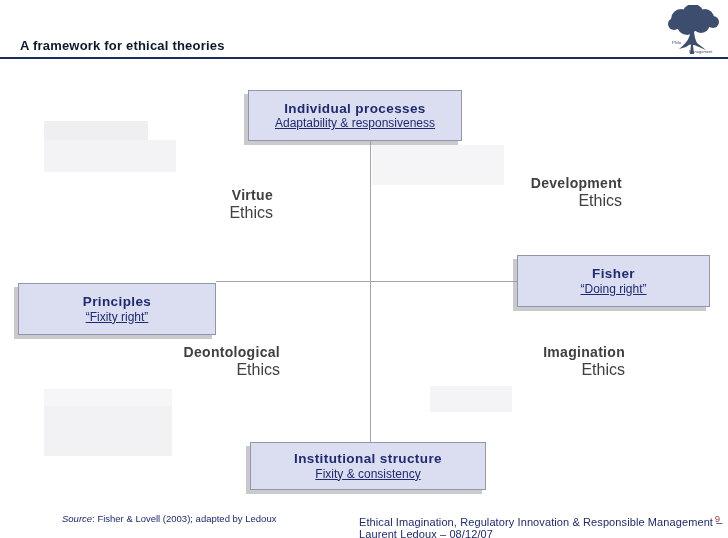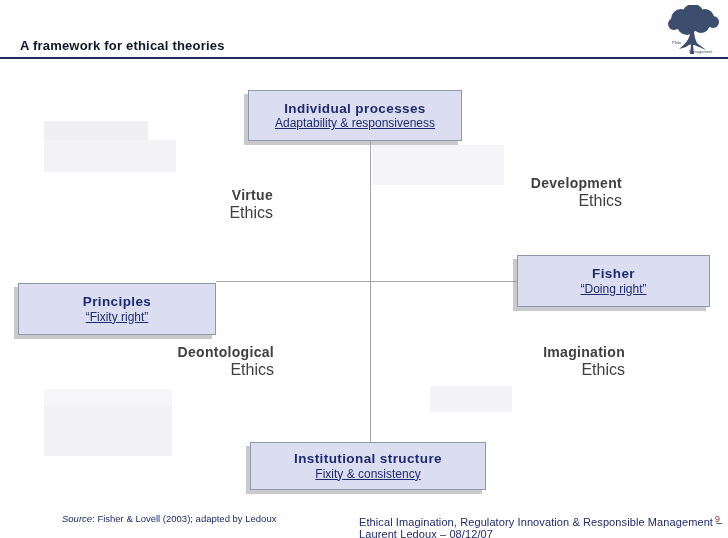--- a/index.html
+++ b/index.html
@@ -35,21 +35,21 @@
   .box-top    { left:248px; top:90px;  width:214px; height:51px; }
   .box-bottom { left:250px; top:442px; width:236px; height:48px; }
   .box-left   { left:18px;  top:255px; width:198px; height:52px;margin-top:28px; }
   .box-right  { left:517px; top:255px; width:193px; height:52px; }
   
   .quad { position:absolute; width:170px; text-align:right; color:#404040; }
   .quad .n { font-weight:bold; font-size:14px; letter-spacing:.3px; line-height:1.1; }
   .quad .e { font-size:16px; line-height:1.25; }
   .quad-virtue        { left:103px; top:188px; }
   .quad-development   { left:452px; top:176px; }
-  .quad-deontological { left:104px; top:345px; }
+  .quad-deontological { left:110px; top:345px; }
   .quad-teleological  { left:455px; top:345px; }
   
   .footer-source {
     position:absolute; left:62px; top:513px; font-size:9.5px; color:#1f2a70;text-align:center;
   }
   .footer-source .src { font-style:italic; }
   .footer-credit {
     position:absolute; left:347px; top:516px; font-size:11px; color:#1f2a70; letter-spacing:.1px;padding-left:12px;
   }
   .footer-page {

